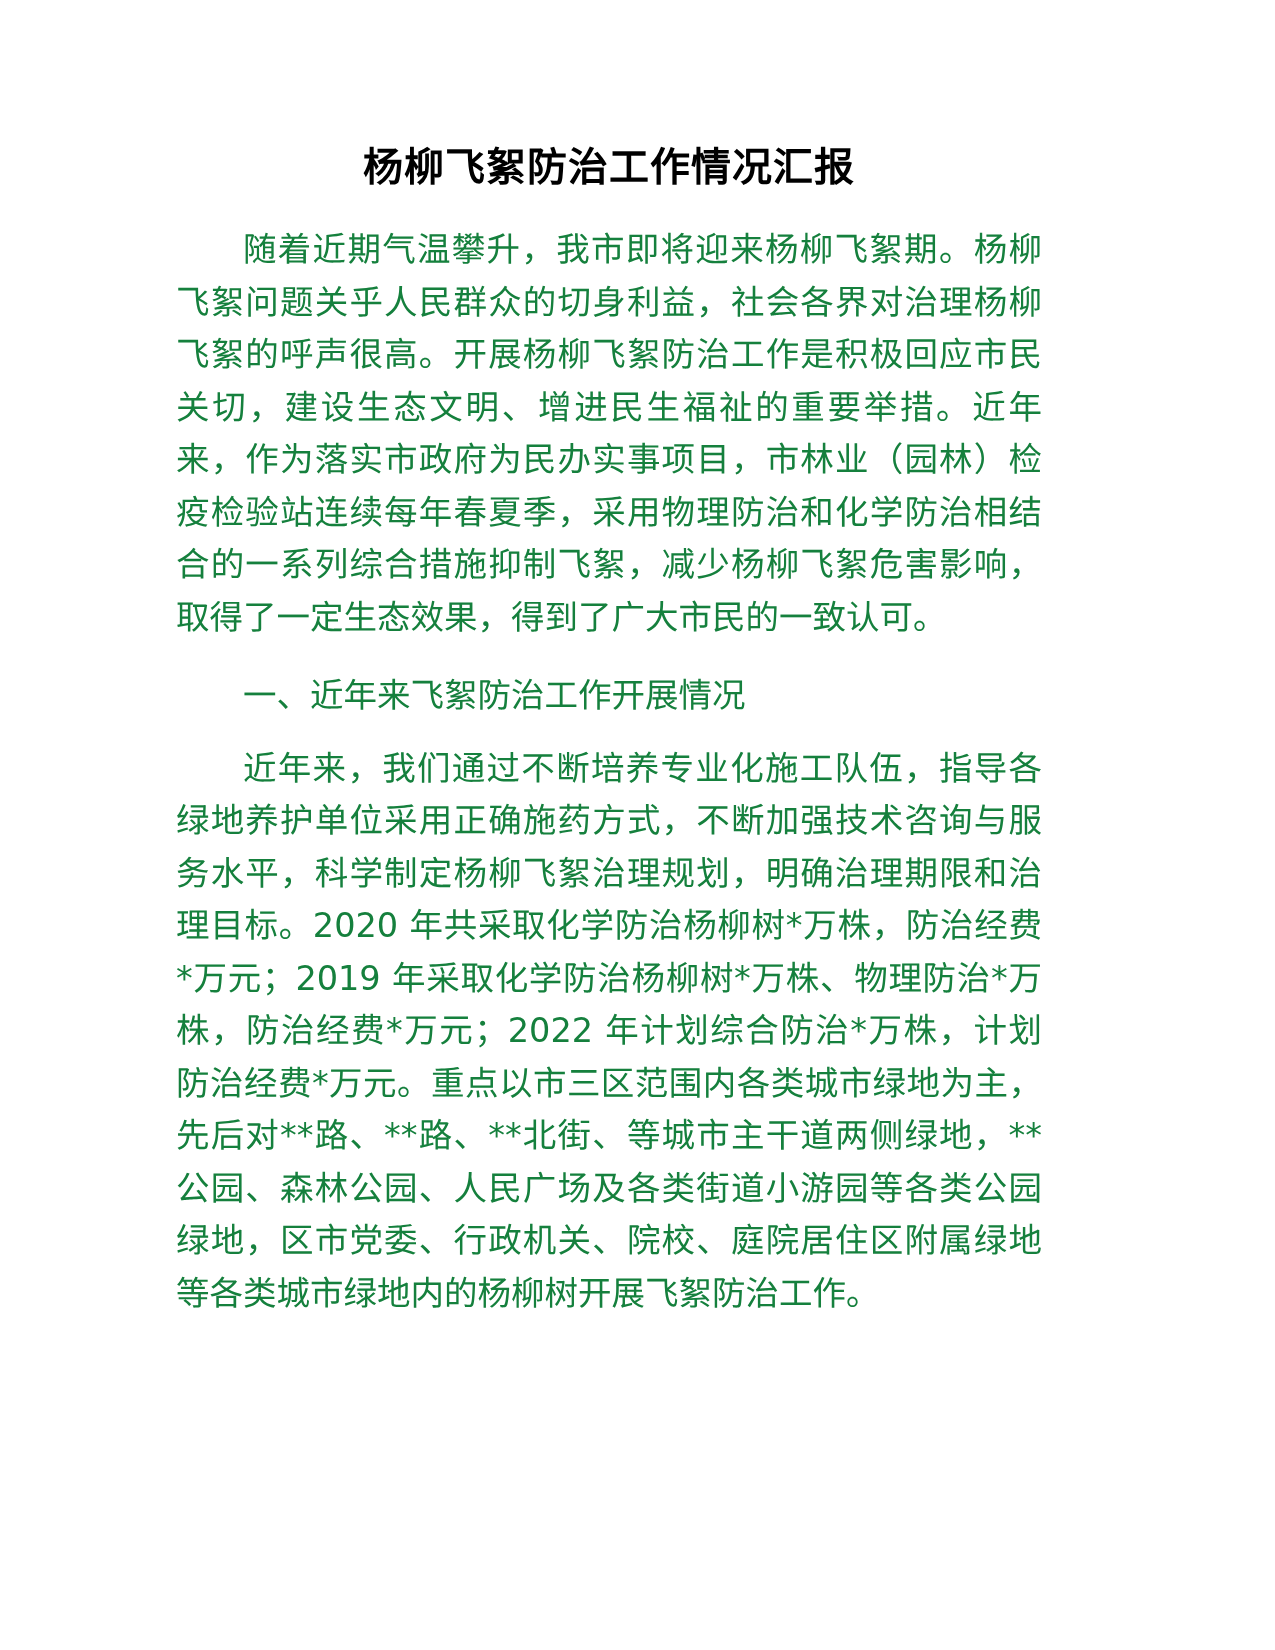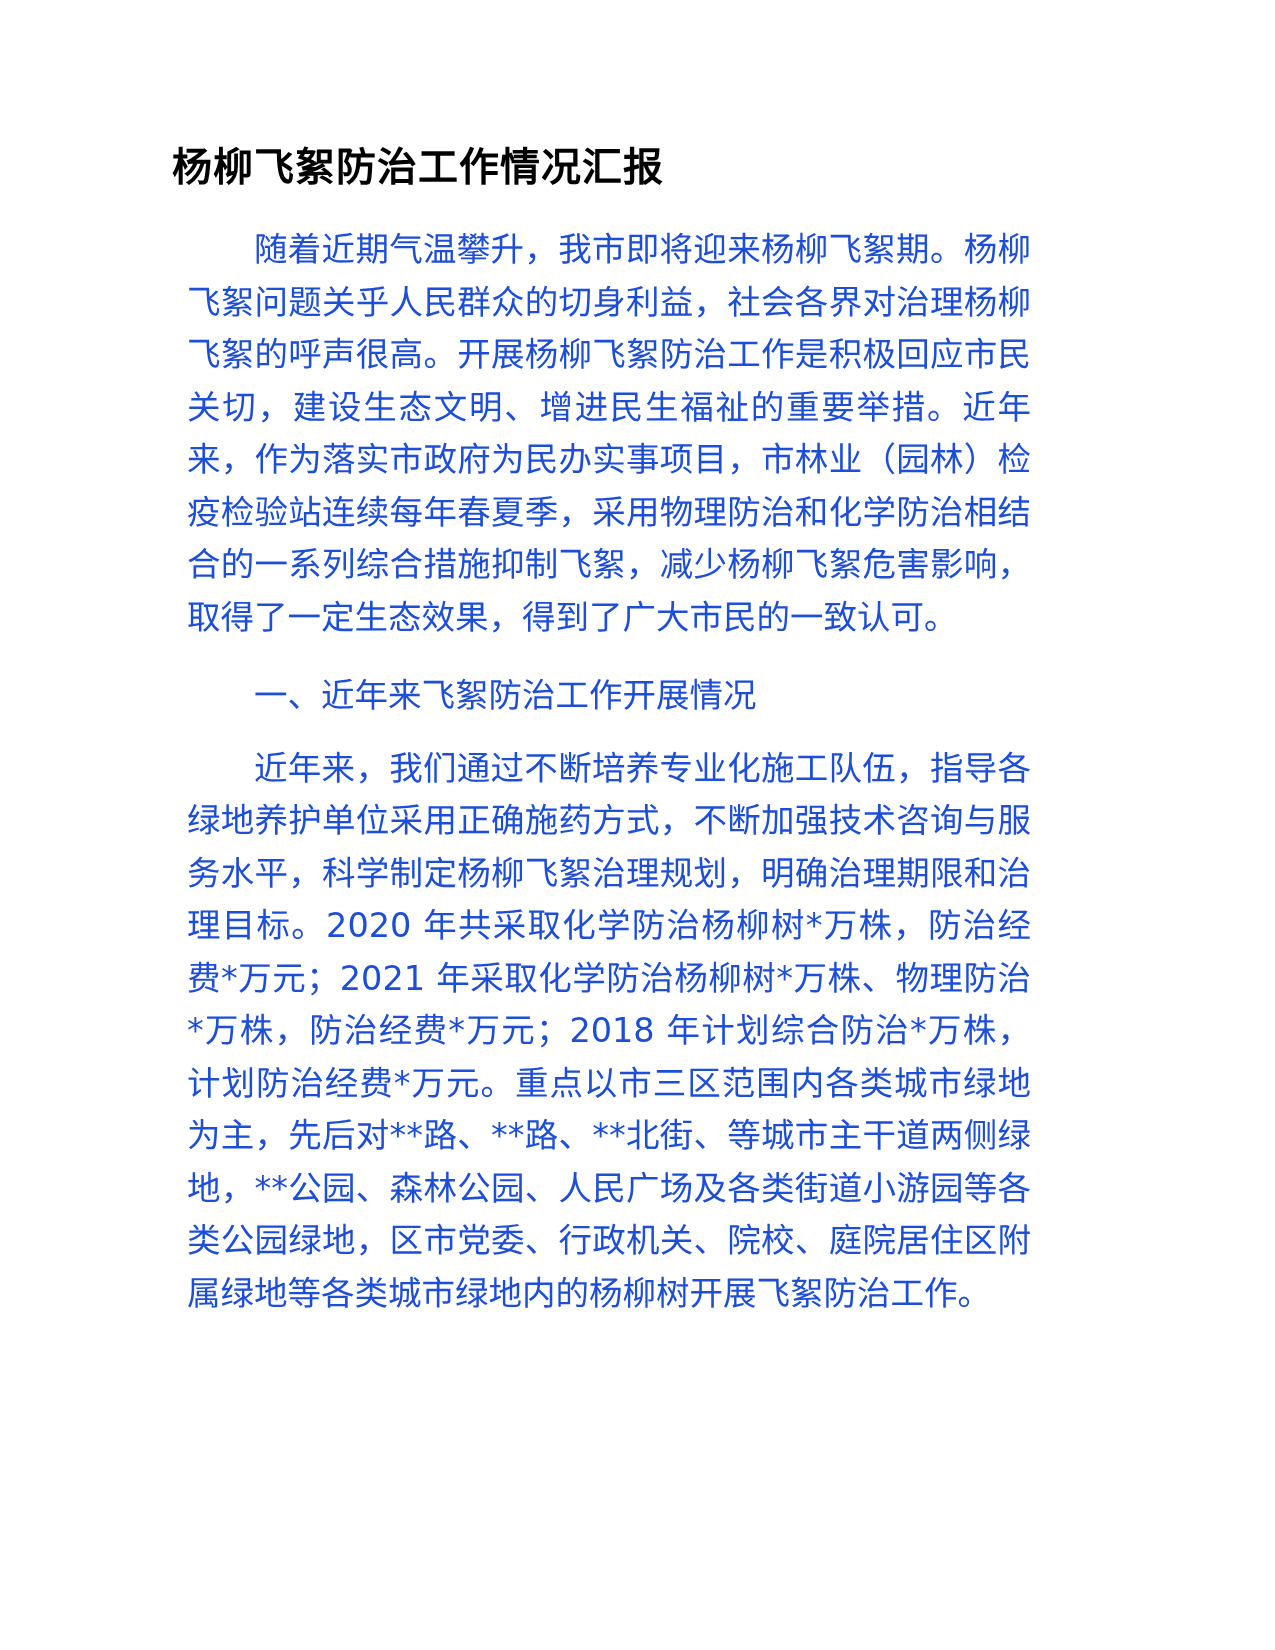--- a/index.html
+++ b/index.html
@@ -28,38 +28,38 @@
   .content {
     position: absolute;
     left: 172px;
     top: 0;
     width: 874px;
   }
 
   .doc-title {
     font-size: 40px;
     font-weight: bold;
-    text-align: left;
+    text-align: center;
     letter-spacing: 1px;
     line-height: 54px;
     margin: 0;
     padding-top: 140px;
     padding-bottom: 0;
     color: #000000;
     white-space: nowrap;
   }
 
   .para {
     font-size: 33.5px;
     line-height: 52.5px;
     text-align: justify;
     text-justify: inter-character;
     text-align-last: left;
-    margin: 15px;
-    color: #1d4ed8;
+    margin: 4px;
+    color: #15803d;
     word-break: break-all;
   }
 
   .para.body {
     text-indent: 67px;
     margin-top: 20px;
   }
 
   .para.heading {
     text-indent: 67px;
@@ -76,17 +76,17 @@
 
 <div class="page">
   <div class="content">
 
     <h1 class="doc-title">杨柳飞絮防治工作情况汇报</h1>
 
     <p class="para body first">随着近期气温攀升，我市即将迎来杨柳飞絮期。杨柳飞絮问题关乎人民群众的切身利益，社会各界对治理杨柳飞絮的呼声很高。开展杨柳飞絮防治工作是积极回应市民关切，建设生态文明、增进民生福祉的重要举措。近年来，作为落实市政府为民办实事项目，市林业（园林）检疫检验站连续每年春夏季，采用物理防治和化学防治相结合的一系列综合措施抑制飞絮，减少杨柳飞絮危害影响，取得了一定生态效果，得到了广大市民的一致认可。</p>
 
     <p class="para heading">一、近年来飞絮防治工作开展情况</p>
 
-    <p class="para body">近年来，我们通过不断培养专业化施工队伍，指导各绿地养护单位采用正确施药方式，不断加强技术咨询与服务水平，科学制定杨柳飞絮治理规划，明确治理期限和治理目标。2020 年共采取化学防治杨柳树*万株，防治经费*万元；2021 年采取化学防治杨柳树*万株、物理防治*万株，防治经费*万元；2018 年计划综合防治*万株，计划防治经费*万元。重点以市三区范围内各类城市绿地为主，先后对**路、**路、**北街、等城市主干道两侧绿地，**公园、森林公园、人民广场及各类街道小游园等各类公园绿地，区市党委、行政机关、院校、庭院居住区附属绿地等各类城市绿地内的杨柳树开展飞絮防治工作。</p>
+    <p class="para body">近年来，我们通过不断培养专业化施工队伍，指导各绿地养护单位采用正确施药方式，不断加强技术咨询与服务水平，科学制定杨柳飞絮治理规划，明确治理期限和治理目标。2020 年共采取化学防治杨柳树*万株，防治经费*万元；2019 年采取化学防治杨柳树*万株、物理防治*万株，防治经费*万元；2022 年计划综合防治*万株，计划防治经费*万元。重点以市三区范围内各类城市绿地为主，先后对**路、**路、**北街、等城市主干道两侧绿地，**公园、森林公园、人民广场及各类街道小游园等各类公园绿地，区市党委、行政机关、院校、庭院居住区附属绿地等各类城市绿地内的杨柳树开展飞絮防治工作。</p>
 
 
   </div>
 </div>
 
 </body></html>

